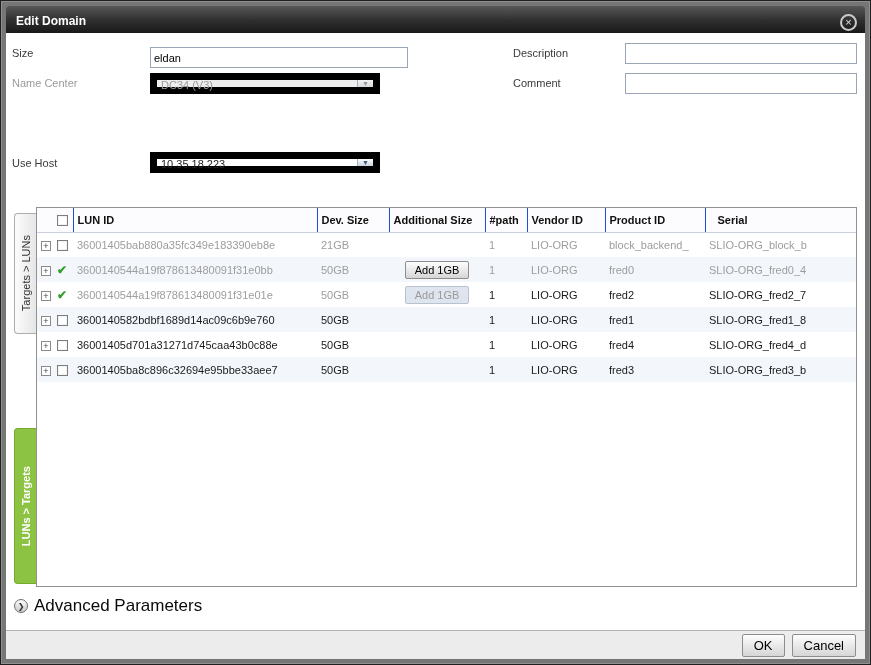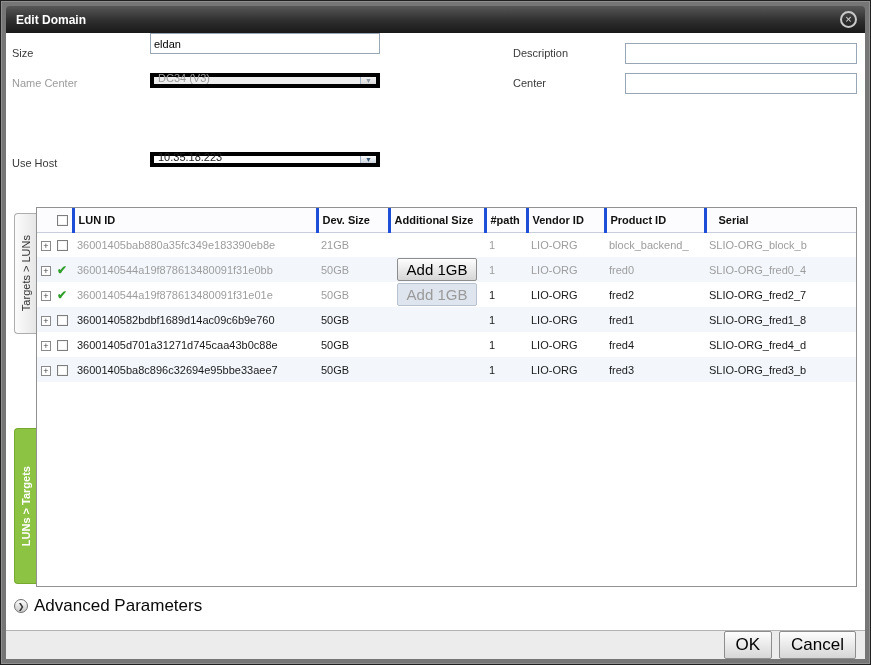--- a/index.html
+++ b/index.html
@@ -4,40 +4,40 @@
 <style>
   * { margin:0; padding:0; box-sizing:border-box; }
   html,body { width:871px; height:665px; }
   body { background:#5c5c5c; font-family:"Liberation Sans", sans-serif; overflow:hidden; }
 
   .window { position:absolute; inset:0; background:#767676; border:1px solid #1f1f1f;
             padding:5px; display:flex; flex-direction:column;
             box-shadow: inset 0 0 0 1px #8f8f8f; }
 
   .titlebar { flex:0 0 27px; background:linear-gradient(#575757 0%, #2e2e2e 55%, #191919 100%);
-              border-radius:4px 4px 0 0; display:flex; align-items:center; padding:0 8px 0 10px;gap:20px; }
+              border-radius:4px 4px 0 0; display:flex; padding:8px 8px 0 10px;gap:20px; }
   .title { color:#fff; font-size:12px; font-weight:bold; flex:1; }
   .close-btn { width:17px; height:17px; border-radius:50%; border:2px solid #c9c9c9;
                color:#e2e2e2; font-size:11px; line-height:12px; text-align:center; cursor:pointer; }
 
   .content { position:relative; flex:1; background:#fff; overflow:hidden; }
 
   .footer { flex:0 0 29px; background:#ececec; border-top:1px solid #b3b3b3;
             display:flex; align-items:center; justify-content:flex-end; gap:7px; padding:0 9px; }
-  .btn { font-family:inherit; font-size:17px; padding:3px 11px; border:1px solid #8d8d8d;
+  .btn { font-family:inherit; font-size:13px; padding:3px 11px; border:1px solid #8d8d8d;
          border-radius:2px; background:linear-gradient(#fdfdfd,#d6d6d6); cursor:pointer; }
 
   .lbl { position:absolute; font-size:11px; color:#3a3a3a; white-space:nowrap; }
   .lbl.dim { color:#9b9b9b; }
 
   .txt { position:absolute; height:21px; border:1px solid #99a6b6; font-size:11px;
          padding:0 3px; background:#fff; font-family:inherit; }
 
-  .combo { position:absolute; height:15px; border:4px solid #000000; background:#fff;
-           display:flex; align-items:flex-end; font-size:11px; cursor:pointer; }
+  .combo { position:absolute; height:21px; border:7px solid #000000; background:#fff;
+           display:flex; align-items:center; font-size:11px; cursor:pointer; }
   .combo-text { flex:1; padding:2px 4px 0 4px; white-space:nowrap; overflow:hidden; color:#222; }
   .combo-btn { width:16px; border-left:1px solid #9eb0c4;
                background:linear-gradient(#fdfdfd,#ccd3dc); font-size:7px; color:#3b5a78;
                display:flex; align-items:center; justify-content:center; }
   .combo.disabled { background:#ededed; }
   .combo.disabled .combo-text { color:#9b9b9b; }
   .combo.disabled .combo-btn { background:linear-gradient(#f2f2f2,#d9d9d9); color:#8d9aa8; }
 
   .green-bar { position:absolute; left:0; top:73px; width:100%; height:32px; background:var(--accent); }
   .bar-label { position:absolute; font-size:11px; color:#fff; white-space:nowrap; }
@@ -47,37 +47,37 @@
           display:flex; align-items:center; justify-content:center; cursor:pointer; }
   .vtab span { writing-mode:vertical-rl; transform:rotate(180deg); font-size:11px;
                color:#333; white-space:nowrap; }
   .vtab.active { background:var(--accent); border-color:#76a92e; }
   .vtab.active span { color:#fff; font-weight:bold; }
 
   .table-wrap { position:absolute; left:30px; top:174px; width:821px; height:380px;
                 border:1px solid #919191; background:#fff; overflow:hidden; }
   table { border-collapse:collapse; width:100%; table-layout:fixed; }
   th { height:24px; font-size:11px; font-weight:bold; text-align:left; padding:0 4px;
-       background:#fcfcfe; border-bottom:1px solid #c9cfda; border-right:3px solid #1d4ed8;
+       background:#fcfcfe; border-bottom:1px solid #c9cfda; border-right:1px solid #1d4ed8;
        color:#101010; white-space:nowrap; overflow:hidden; }
   th.no-sep, th:last-child { border-right:none;padding-left:12px; }
   td { height:25px; font-size:11px; padding:0 4px; white-space:nowrap; overflow:hidden; color:#1a1a1a; }
   tr.alt { background:#f3f7fc; }
   td.muted { color:var(--muted); }
   td.center { text-align:center; }
 
   .expand-box { display:inline-block; width:10px; height:10px; border:1px solid #8a8a8a;
                 font-size:9px; line-height:8px; text-align:center; color:#444; background:#fff;
                 cursor:pointer; }
   .checkbox { display:inline-block; width:11px; height:11px; border:1px solid #7d7d7d;
               background:#fff; vertical-align:middle; cursor:pointer;
               box-shadow: inset 0 0 0 1px #f3f3f3; }
   .checkmark { color:var(--check); font-size:12px; font-weight:bold; }
 
-  .add-btn { font-family:inherit; font-size:15px; padding:2px 9px; border:1px solid #8d8d8d;
+  .add-btn { font-family:inherit; font-size:11px; padding:2px 9px; border:1px solid #8d8d8d;
              border-radius:2px; background:linear-gradient(#fefefe,#d6d6d6); cursor:pointer; }
   .add-btn.disabled { background:#dfe5ee; border-color:#b9c2cf; color:#9a9a9a; }
 
   .advanced { position:absolute; left:8px; top:563px; display:flex; align-items:center;
               gap:6px; cursor:pointer; }
   .adv-icon { width:14px; height:14px; border-radius:50%; border:1px solid #6f6f6f;
               background:linear-gradient(#fdfdfd,#c9c9c9); color:#333; font-size:8px;
               display:flex; align-items:center; justify-content:center; }
   .adv-label { font-size:17px; color:#0a0a0a; }
 </style>
@@ -87,30 +87,30 @@
 <div class="window">
 
   <div class="titlebar">
     <span class="title">Edit Domain</span>
     <span class="close-btn">×</span>
   </div>
 
   <div class="content">
 
     <span class="lbl" style="left:6px; top:14px">Size</span>
-    <input class="txt" style="left: 144px; top: 0; width: 230px;" value="eldan">
+    <input class="txt" style="left: 144px; top: 14px; width: 258px;" value="eldan">
     <span class="lbl" style="left:507px; top:14px">Description</span>
     <input class="txt" style="left: 619px; top: 10px; width: 232px;" value="">
 
     <span class="lbl dim" style="left:6px; top:44px">Name Center</span>
     <div class="combo disabled" style="left:144px; top:40px; width:230px">
       <span class="combo-text">DC34 (V3)</span>
       <span class="combo-btn">▼</span>
     </div>
-    <span class="lbl" style="left:507px; top:44px">Center</span>
+    <span class="lbl" style="left:507px; top:44px">Comment</span>
     <input class="txt" style="left: 619px; top: 40px; width: 232px;" value="">
 
 
     <span class="lbl" style="left:6px; top:124px">Use Host</span>
     <div class="combo" style="left:144px; top:119px; width:230px">
       <span class="combo-text">10.35.18.223</span>
       <span class="combo-btn">▼</span>
     </div>
 
     <div class="vtab" style="top:180px; height:121px">

